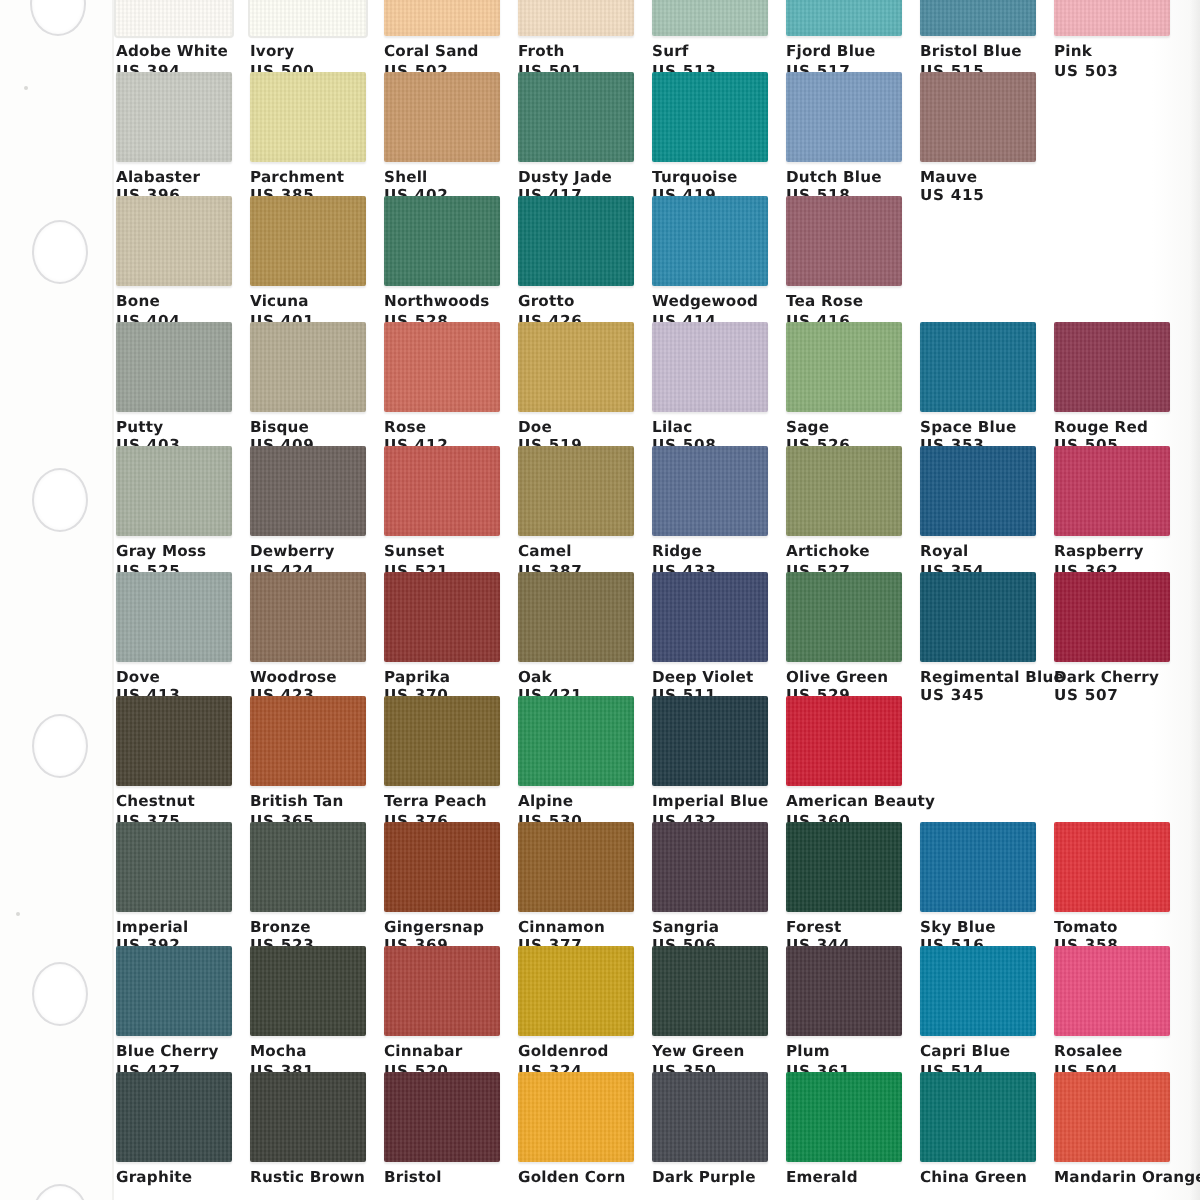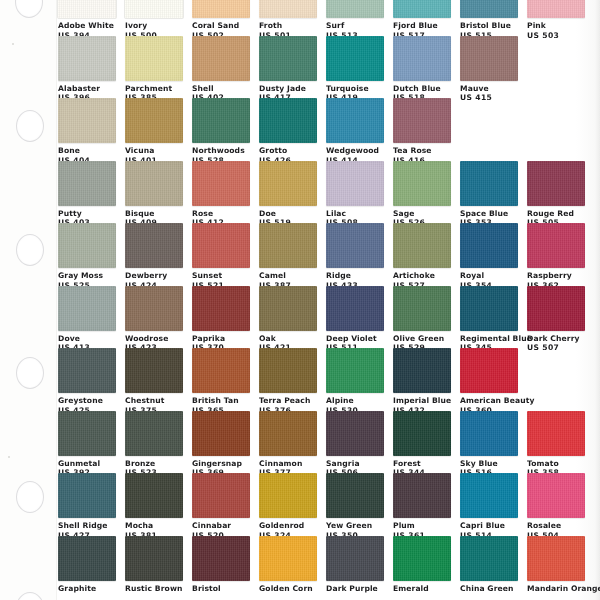--- a/index.html
+++ b/index.html
@@ -459,27 +459,20 @@
         <div class="cell">
           <div class="swatch" style="background-color: rgb(157, 32, 61);"></div>
           <div class="caption">
             <span class="cname">Dark Cherry</span>
             <span class="ccode">US 507</span>
           </div>
         </div>
       </div>
       <div class="row">
         <div class="cell">
-          <div class="swatch" style="background-color: rgb(78, 92, 92);"></div>
-          <div class="caption">
-            <span class="cname">Greystone</span>
-            <span class="ccode">US 425</span>
-          </div>
-        </div>
-        <div class="cell">
           <div class="swatch" style="background-color: rgb(75, 69, 54);"></div>
           <div class="caption">
             <span class="cname">Chestnut</span>
             <span class="ccode">US 375</span>
           </div>
         </div>
         <div class="cell">
           <div class="swatch" style="background-color: rgb(168, 85, 47);"></div>
           <div class="caption">
             <span class="cname">British Tan</span>
@@ -512,21 +505,21 @@
           <div class="caption">
             <span class="cname">American Beauty</span>
             <span class="ccode">US 360</span>
           </div>
         </div>
       </div>
       <div class="row">
         <div class="cell">
           <div class="swatch" style="background-color: rgb(77, 91, 84);"></div>
           <div class="caption">
-            <span class="cname">Gunmetal</span>
+            <span class="cname">Imperial</span>
             <span class="ccode">US 392</span>
           </div>
         </div>
         <div class="cell">
           <div class="swatch" style="background-color: rgb(73, 84, 74);"></div>
           <div class="caption">
             <span class="cname">Bronze</span>
             <span class="ccode">US 523</span>
           </div>
         </div>
@@ -570,21 +563,21 @@
           <div class="caption">
             <span class="cname">Tomato</span>
             <span class="ccode">US 358</span>
           </div>
         </div>
       </div>
       <div class="row">
         <div class="cell">
           <div class="swatch" style="background-color: rgb(58, 101, 112);"></div>
           <div class="caption">
-            <span class="cname">Shell Ridge</span>
+            <span class="cname">Blue Cherry</span>
             <span class="ccode">US 427</span>
           </div>
         </div>
         <div class="cell">
           <div class="swatch" style="background-color: rgb(62, 67, 56);"></div>
           <div class="caption">
             <span class="cname">Mocha</span>
             <span class="ccode">US 381</span>
           </div>
         </div>

